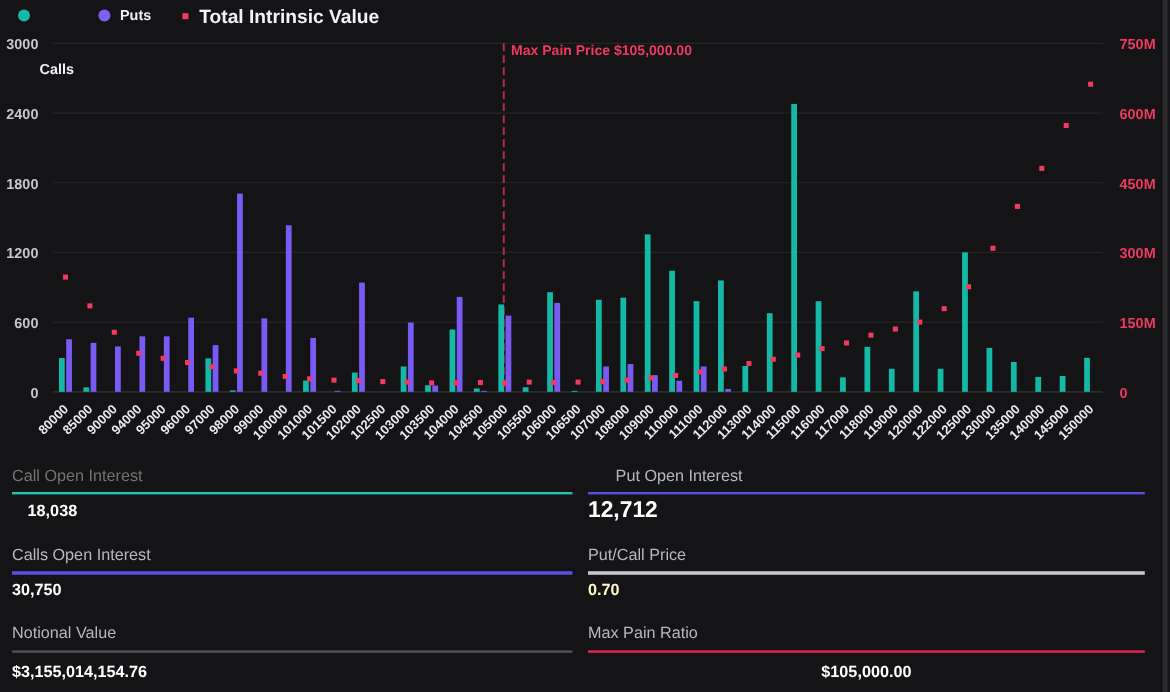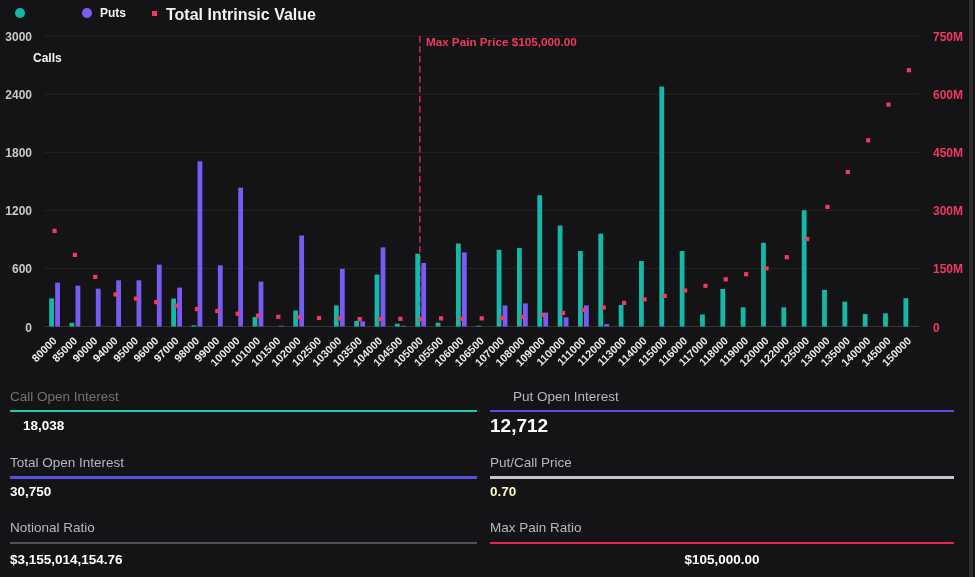--- a/index.html
+++ b/index.html
@@ -184,26 +184,26 @@
   <div style="position:absolute;left:152.3px;top:11px;width:5px;height:5px;background:#f23a5e;"></div>
   <div style="position:absolute;left:166px;top:6px;font-size:16px;font-weight:700;color:#f2f2f4;">Total Intrinsic Value</div>
 </div>
 
 <div style="position:absolute;left:10px;top:388.5px;width:467px;font-size:13.5px;color:#737373;line-height:15px;">Call Open Interest</div>
 <div style="position:absolute;left:10px;top:409.5px;width:467px;height:2.5px;background:#1fc6b2;"></div>
 <div style="position:absolute;left:10px;top:417.5px;width:467px;font-size:13.5px;font-weight:700;color:#ffffff;line-height:16px;margin-left:13px;">18,038</div>
 <div style="position:absolute;left:513px;top:388.5px;width:464px;font-size:13.5px;color:#b5b9bd;line-height:15px;">Put Open Interest</div>
 <div style="position:absolute;left:490px;top:409.5px;width:464px;height:2.5px;background:#5a4fe0;"></div>
 <div style="position:absolute;left:490px;top:417.5px;width:464px;font-size:19px;font-weight:700;color:#ffffff;line-height:16px;">12,712</div>
-<div style="position:absolute;left:10px;top:455px;width:467px;font-size:13.5px;color:#b5b9bd;line-height:15px;">Total Open Interest</div>
+<div style="position:absolute;left:10px;top:455px;width:467px;font-size:13.5px;color:#b5b9bd;line-height:15px;">Calls Open Interest</div>
 <div style="position:absolute;left:10px;top:476px;width:467px;height:2.5px;background:#5a4fe0;"></div>
 <div style="position:absolute;left:10px;top:484px;width:467px;font-size:13.5px;font-weight:700;color:#ffffff;line-height:16px;">30,750</div>
 <div style="position:absolute;left:490px;top:455px;width:464px;font-size:13.5px;color:#b5b9bd;line-height:15px;">Put/Call Price</div>
 <div style="position:absolute;left:490px;top:476px;width:464px;height:2.5px;background:#c3c7cb;"></div>
 <div style="position:absolute;left:490px;top:484px;width:464px;font-size:13.5px;font-weight:700;color:#fef9c3;line-height:16px;">0.70</div>
-<div style="position:absolute;left:10px;top:520px;width:467px;font-size:13.5px;color:#b5b9bd;line-height:15px;">Notional Ratio</div>
+<div style="position:absolute;left:10px;top:520px;width:467px;font-size:13.5px;color:#b5b9bd;line-height:15px;">Notional Value</div>
 <div style="position:absolute;left:10px;top:541.8px;width:467px;height:2.5px;background:#4f5256;"></div>
 <div style="position:absolute;left:10px;top:551.5px;width:467px;font-size:13.5px;font-weight:700;color:#ffffff;line-height:16px;">$3,155,014,154.76</div>
 <div style="position:absolute;left:490px;top:520px;width:464px;font-size:13.5px;color:#b5b9bd;line-height:15px;">Max Pain Ratio</div>
 <div style="position:absolute;left:490px;top:541.8px;width:464px;height:2.5px;background:#e82452;"></div>
 <div style="position:absolute;left:490px;top:551.5px;width:464px;font-size:13.5px;font-weight:700;color:#ffffff;line-height:16px;text-align:center;">$105,000.00</div>
 
 <div style="position:absolute;left:969px;top:0;width:3.5px;height:577px;background:#2c2c2e;"></div>
 
 </body></html>

